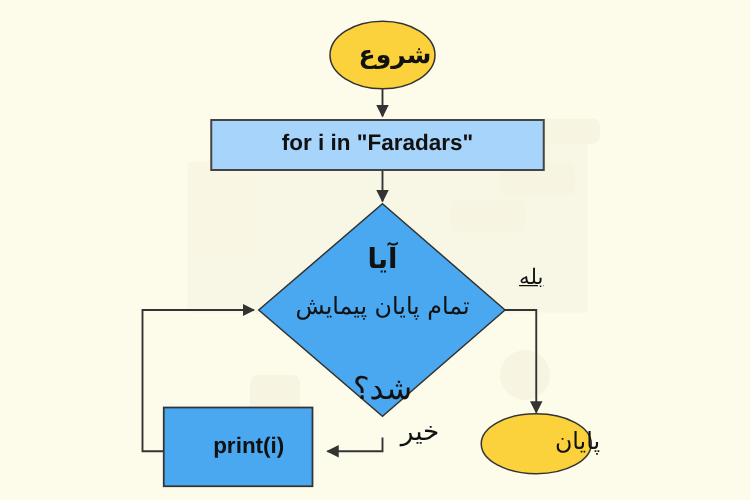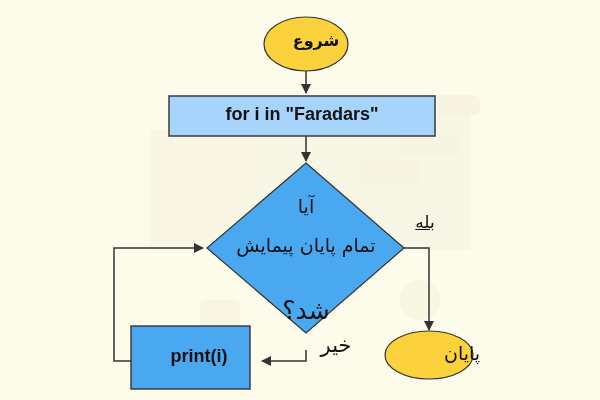--- a/index.html
+++ b/index.html
@@ -47,25 +47,25 @@
 
   <rect x="169" y="96" width="266" height="40" fill="#a6d4fa" stroke="#444" stroke-width="1.6"></rect>
 
   <polygon points="306,163 404,248 306,333 207,248" fill="#4aa8f0" stroke="#333" stroke-width="1.2"></polygon>
 
   <rect x="131" y="326" width="119" height="63" fill="#4aa8f0" stroke="#333" stroke-width="1.4"></rect>
 
   <ellipse cx="429" cy="355" rx="44" ry="24" fill="#fcd23c" stroke="#333" stroke-width="1.2"></ellipse>
 </svg>
 
-<div class="label rtl" style="left:264px; top:31px; width:104px; font-size:16px; font-weight:bold;">شروع</div>
+<div class="label rtl" style="left:264px; top:31px; width:104px; font-size:20px; font-weight:bold;">شروع</div>
 
 <div class="label" style="left:169px; top:104px; width:266px; font-size:18px; font-weight:bold; font-family:'Liberation Sans', sans-serif;">for i in "Faradars"</div>
 
-<div class="label rtl" style="left:256px; top:195px; width:100px; font-size:19px;">آیا</div>
+<div class="label rtl" style="left:256px; top:195px; width:100px; font-size:22px;font-weight:bold;">آیا</div>
 <div class="label rtl" style="left:216px; top:234px; width:180px; font-size:19px;">تمام پایان پیمایش</div>
 <div class="label rtl" style="left:256px; top:272px; width:100px; font-size:25px;margin-top:24px;">شد؟</div>
 
 <div class="label" style="left:131px; top:346px; width:136px; font-size:18px; font-weight:bold; font-family:'Liberation Sans', sans-serif;">print(i)</div>
 
 <div class="label rtl" style="left:385px; top:342px; width:88px; font-size:19px;padding-left:33px;">پایان</div>
 
 <div class="label rtl" style="left:405px; top:212px; width:40px; font-size:17px;text-decoration:underline;">بله</div>
 
 <div class="label rtl" style="left:316px; top:333px; width:40px; font-size:21px;">خیر</div>

